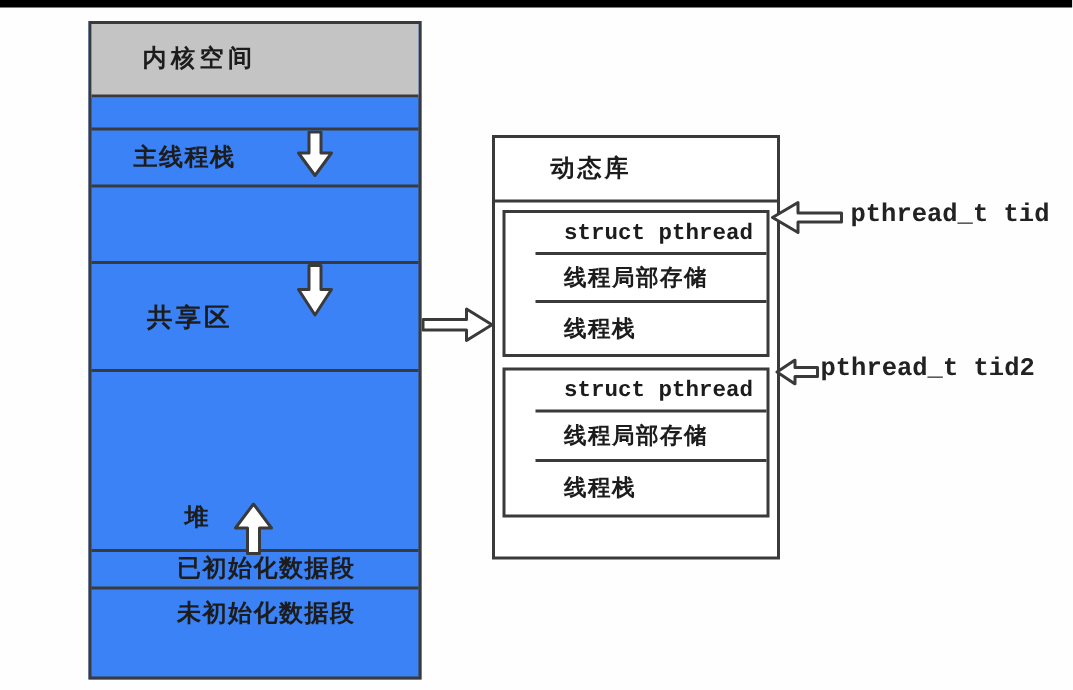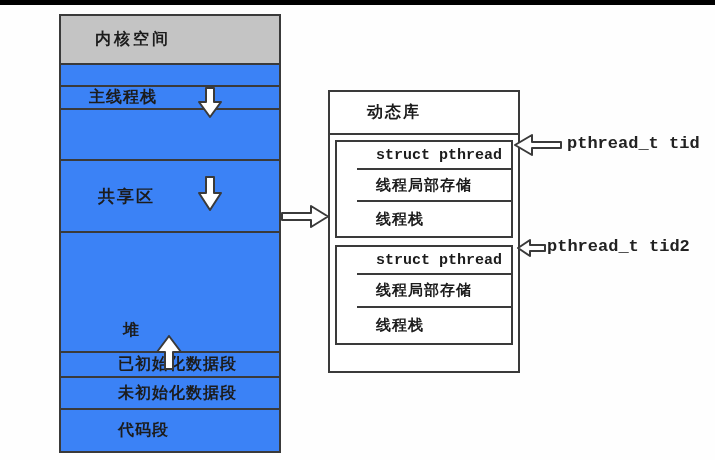--- a/index.html
+++ b/index.html
@@ -29,21 +29,21 @@
     position: absolute; left: 59px; top: 14px;
     width: 222px; height: 439px;
     border: 2px solid var(--line);
     display: flex; flex-direction: column;
     background: #3b82f6;
   }
   .row { border-bottom: 2px solid var(--line); display: flex; align-items: center; font-size: 16px; font-weight: 600; }
   .row:last-child { border-bottom: none; }
   .r-kernel  { height: 49px; background: var(--kernel-fill); padding-left: 34px; letter-spacing: 3px; }
   .r-gap1    { height: 22px; }
-  .r-stack   { height: 23px; padding-left: 28px; letter-spacing: 1px; }
+  .r-stack   { height: 38px; padding-left: 28px; letter-spacing: 1px; }
   .r-gap2    { height: 51px; }
   .r-shared  { height: 72px; padding-left: 37px; font-size: 17px; font-weight: 700; letter-spacing: 2px; }
   .r-heap    { height: 120px; position: relative; }
   .heap-label { position: absolute; left: 62px; bottom: 10px; font-size: 16px; font-weight: 700; }
   .r-uninit  { height: 32px; padding-left: 57px; letter-spacing: 1px; }
   .r-init    { height: 25px; padding-left: 57px; letter-spacing: 1px; }
   .r-code    { flex: 1; padding-left: 57px; letter-spacing: 1px; }
   
   .right-box {
     position: absolute; left: 328px; top: 90px;
@@ -105,23 +105,20 @@
     </div>
     <div class="row r-heap">
       <span class="heap-label">堆</span>
     </div>
     <div class="row r-init">
       <span>已初始化数据段</span>
     </div>
     <div class="row r-uninit">
       <span>未初始化数据段</span>
     </div>
-    <div class="row r-code">
-      <span>代码段</span>
-    </div>
   </div>
 
   <div class="right-box">
     <div class="lib-header">
       <span>动态库</span>
     </div>
     <div class="thread-block tb1">
       <div class="t-row t-r1 mono">struct pthread</div>
       <div class="t-row t-r2">线程局部存储</div>
       <div class="t-row t-r3">线程栈</div>

